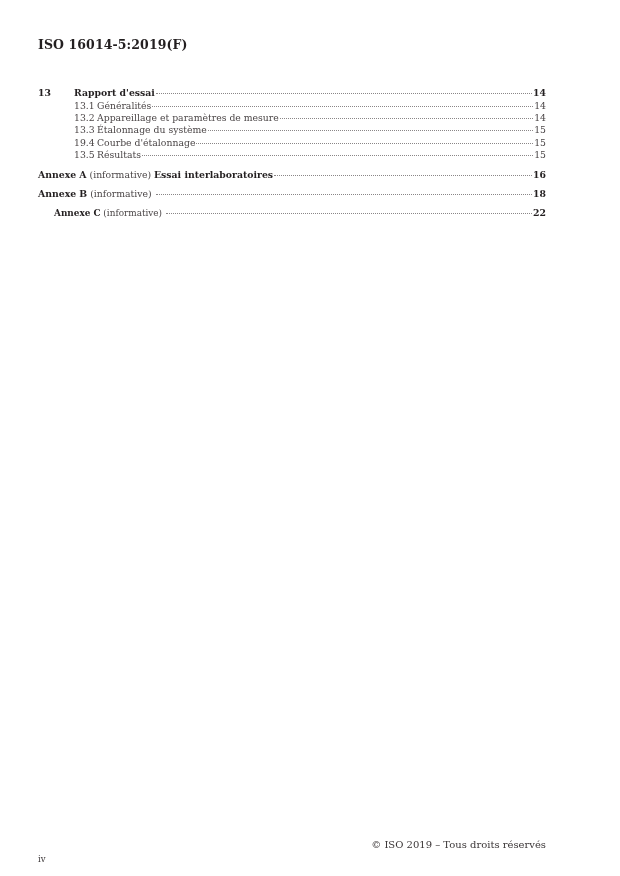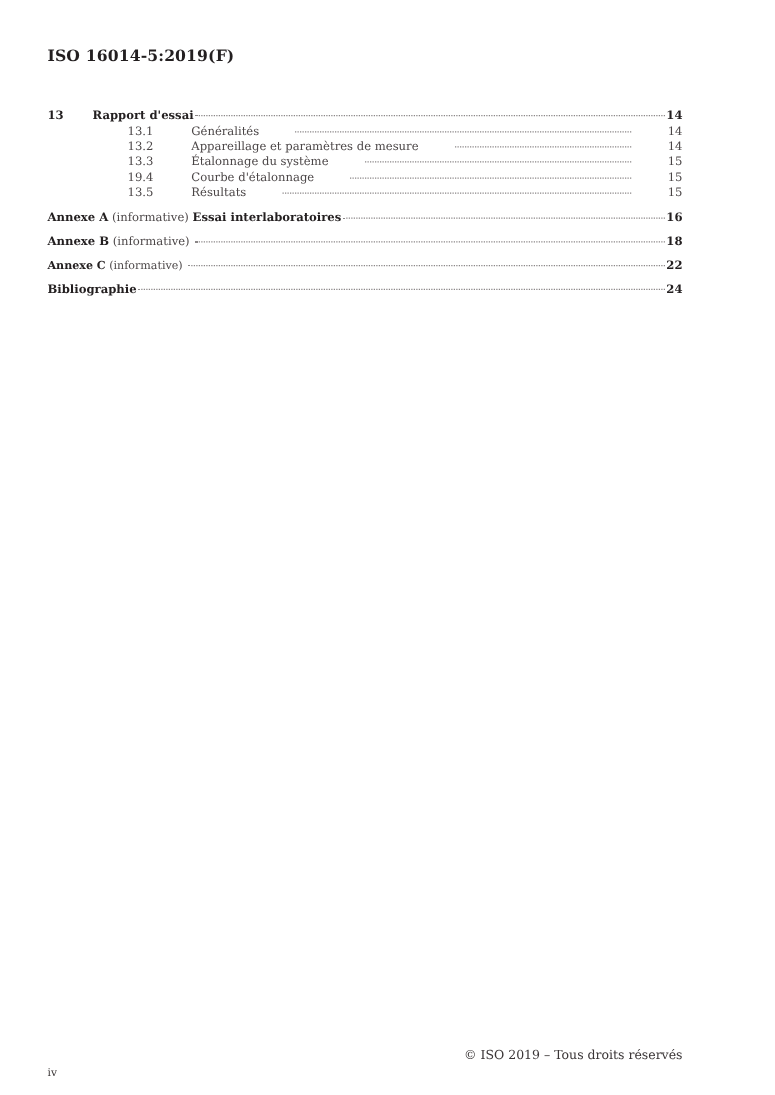--- a/index.html
+++ b/index.html
@@ -2,21 +2,21 @@
 <html><head>
   <meta charset="utf-8">
   <style>
     html, body { margin: 0; padding: 0; background: #ffffff; }
     body { width: 620px; height: 876px; position: relative; overflow: hidden;
            font-family: "DejaVu Serif", "Liberation Serif", serif; color: #231f20; }
     .header { position: absolute; left: 38px; top: 37px; font-size: 12.5px; font-weight: bold; letter-spacing: 0.1px; text-align: center; }
     .toc { position: absolute; left: 38px; top: 87px; width: 508px; font-size: 9.3px; }
     .row { position: relative; display: flex; align-items: baseline; white-space: nowrap; }
     .row.l1 { height: 12.5px; line-height: 12.5px; justify-content: flex-end; }
-    .row.l2 { height: 12.4px; line-height: 12.4px; gap: 28px; }
+    .row.l2 { height: 12.4px; line-height: 12.4px; }
     .row.annex { height: 19px; line-height: 19px; }
     .num1 { width: 36px; flex: none; font-weight: bold; }
     .indent2 { width: 36px; flex: none; }
     .num2 { width: 23px; flex: none; color: #4a4546; }
     .title-bold { font-weight: bold; flex: none; }
     .title-norm { flex: none; color: #4a4546; }
     .informative { font-weight: normal; color: #4a4546; }
     .leader { flex: 1 1 auto; border-bottom: 1px dotted #8a8687; margin: 0 1px; transform: translateY(-2px); height: 0; min-width: 4px; }
     .page { flex: none; text-align: right; }
     .page.bold { font-weight: bold; }
@@ -86,29 +86,24 @@
     <span class="page bold">16</span>
   </div>
 
   <div class="row annex">
     <span class="title-bold">Annexe B</span>
     <span class="informative">&nbsp;<span>(informative)</span>&nbsp;</span>
     <span class="leader"></span>
     <span class="page bold">18</span>
   </div>
 
-  <div class="row annex" style="font-size:8.9px;">
+  <div class="row annex" style="font-size:8.9px;margin-left:16px;">
     <span class="title-bold">Annexe C</span>
     <span class="informative">&nbsp;<span>(informative)</span>&nbsp;</span>
     <span class="leader"></span>
     <span class="page bold" style="font-size:9.3px;">22</span>
   </div>
 
-  <div class="row annex">
-    <span class="title-bold">Bibliographie</span>
-    <span class="leader"></span>
-    <span class="page bold">24</span>
-  </div>
 
 </div>
 
 <div class="footer-left">iv</div>
 <div class="footer-right">© ISO 2019 – Tous droits réservés</div>
 
 </body></html>

